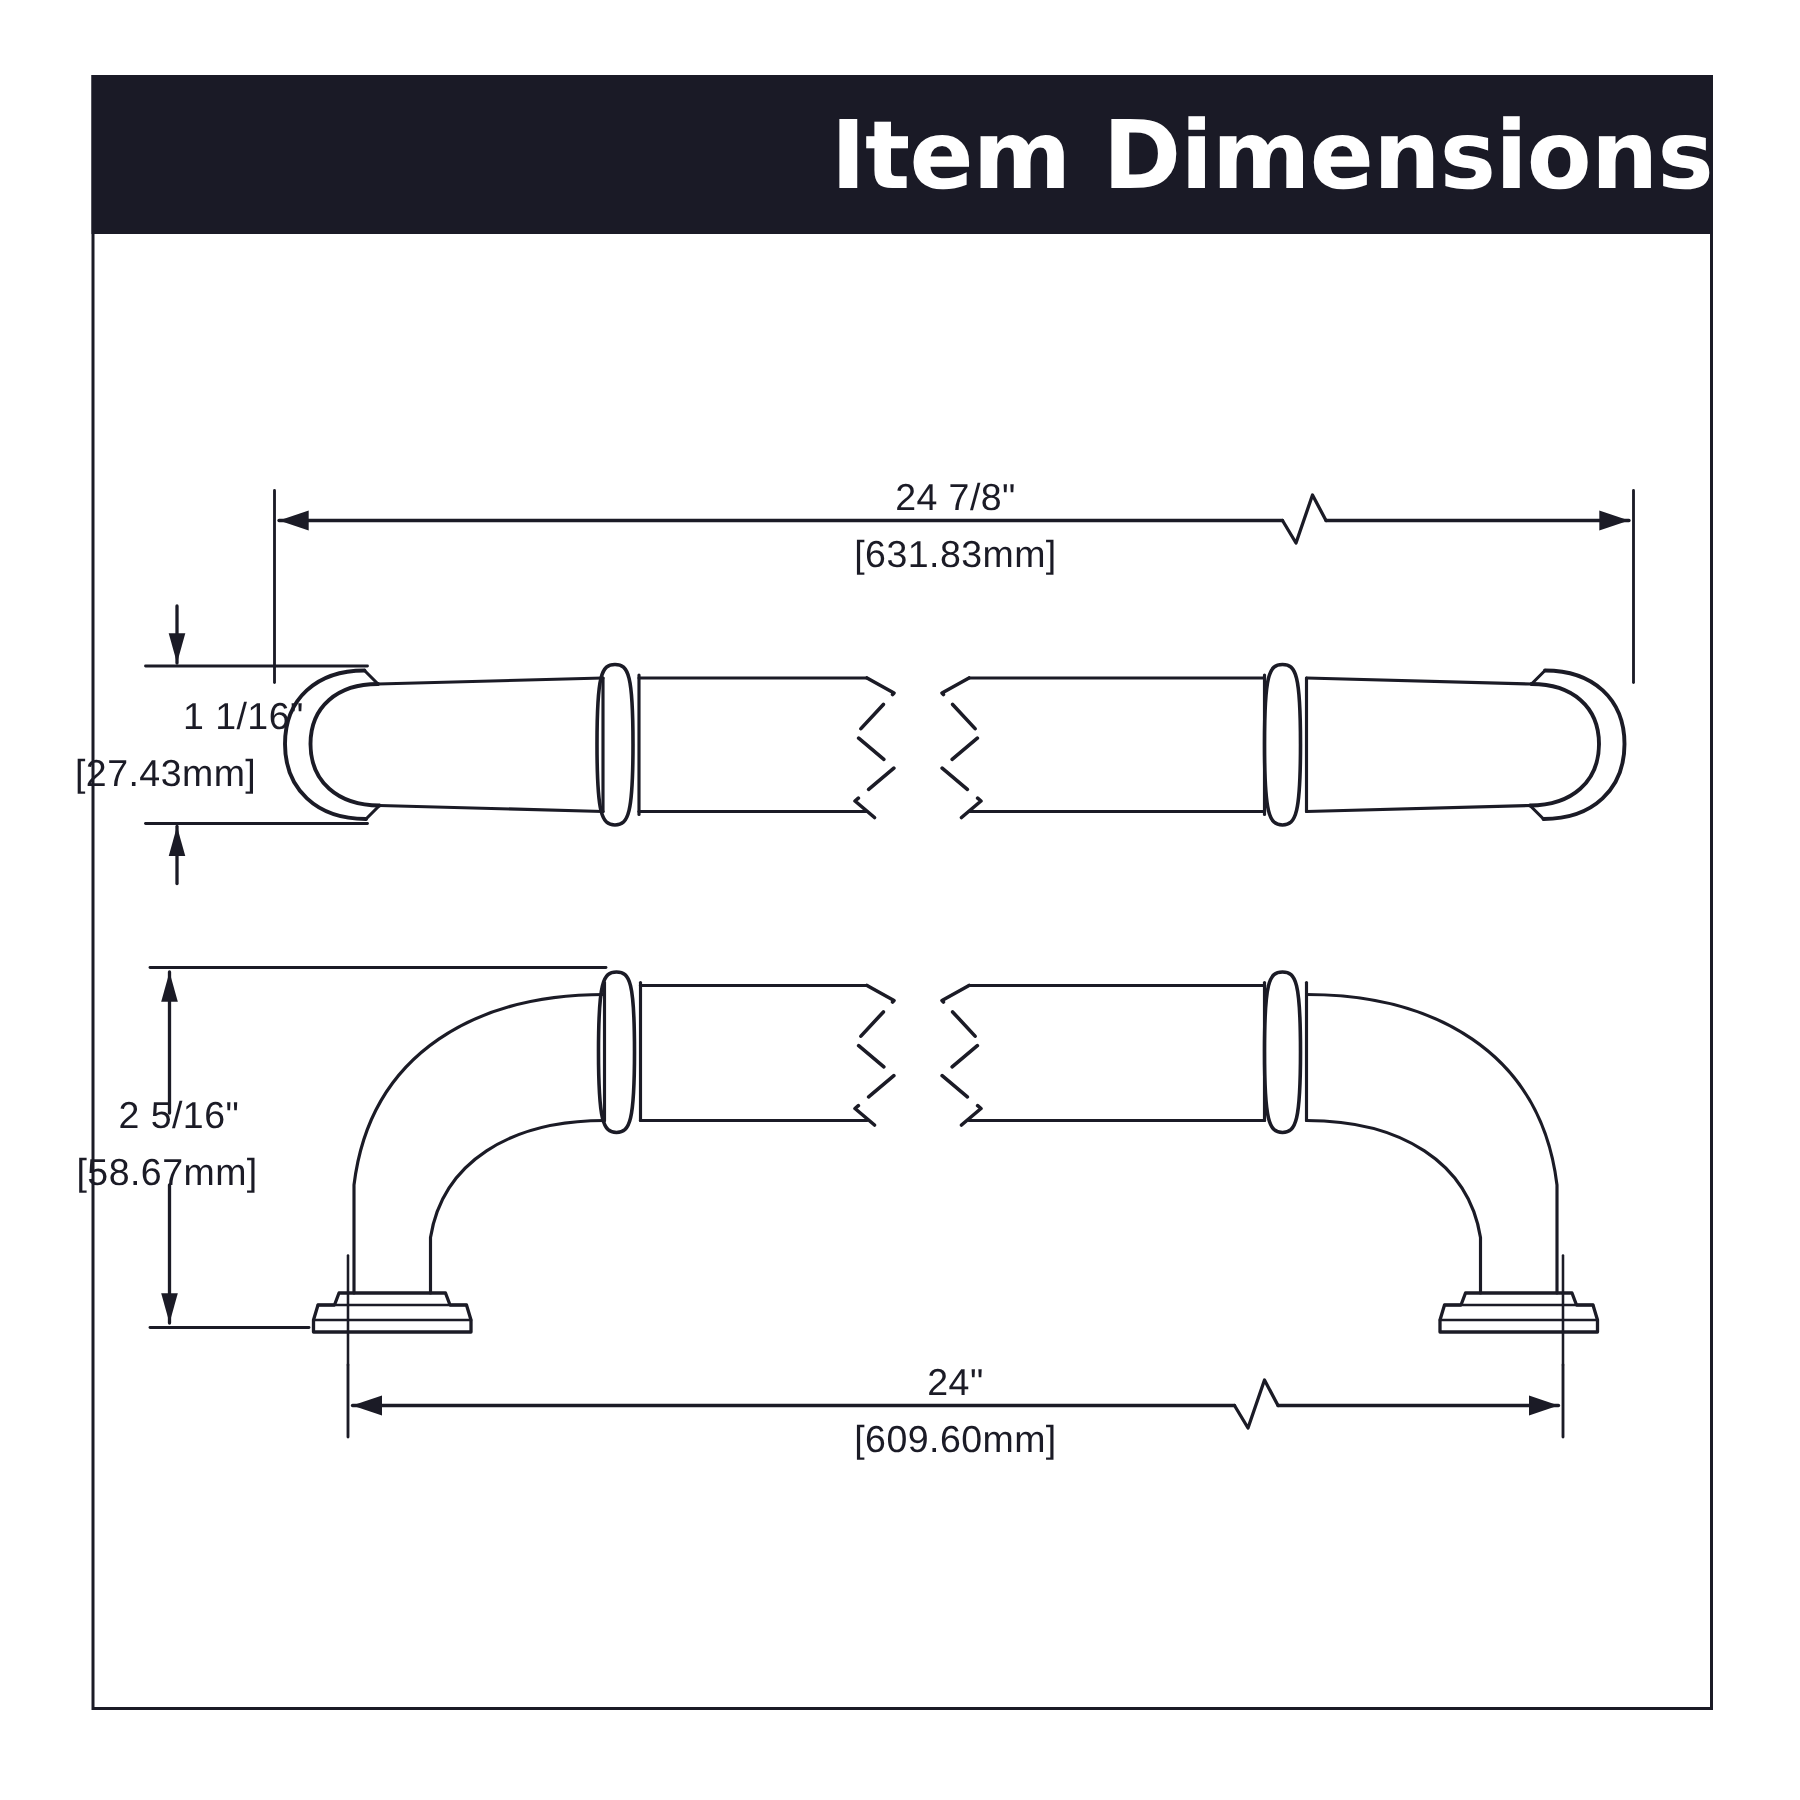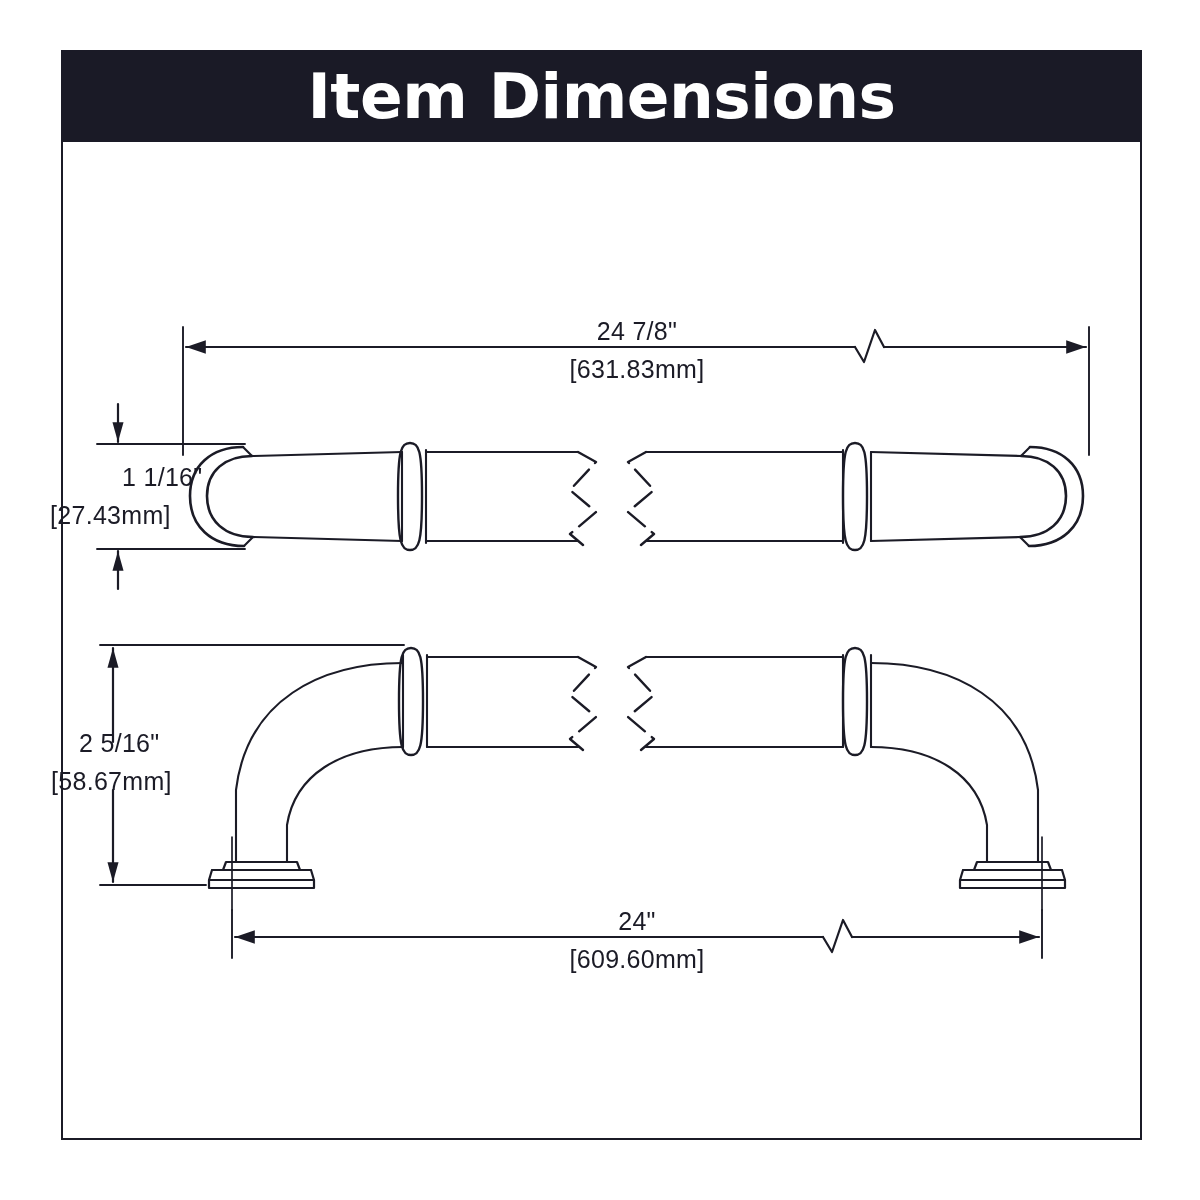--- a/index.html
+++ b/index.html
@@ -29,26 +29,26 @@
     border: 2px solid #1b1b26;
     box-sizing: border-box;
     background: #ffffff;
   }
   
   .title-bar {
     position: absolute;
     left: 61px;
     top: 50px;
     width: 1081px;
-    height: 92px;
+    height: 106px;
     background: #1a1a26;
     box-sizing: border-box;
     display: flex;
     align-items: center;
-    justify-content: center;
+    justify-content: flex-end;
   }
   .title-text {
     color: #ffffff;
     font-family: "DejaVu Sans", sans-serif;
     font-size: 63px;
     font-weight: bold;
     letter-spacing: -0.5px;
     line-height: 1;
     white-space: nowrap;
   }

